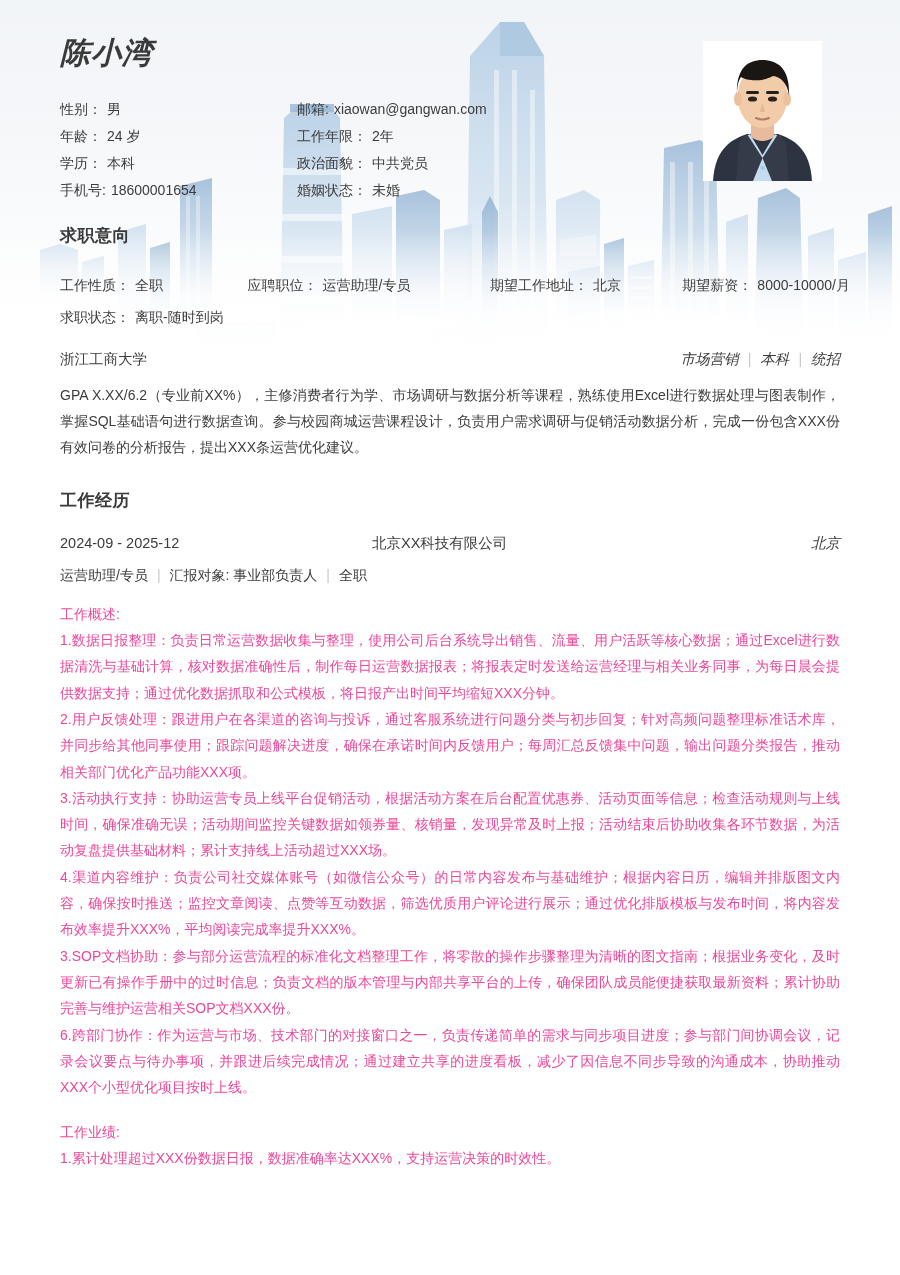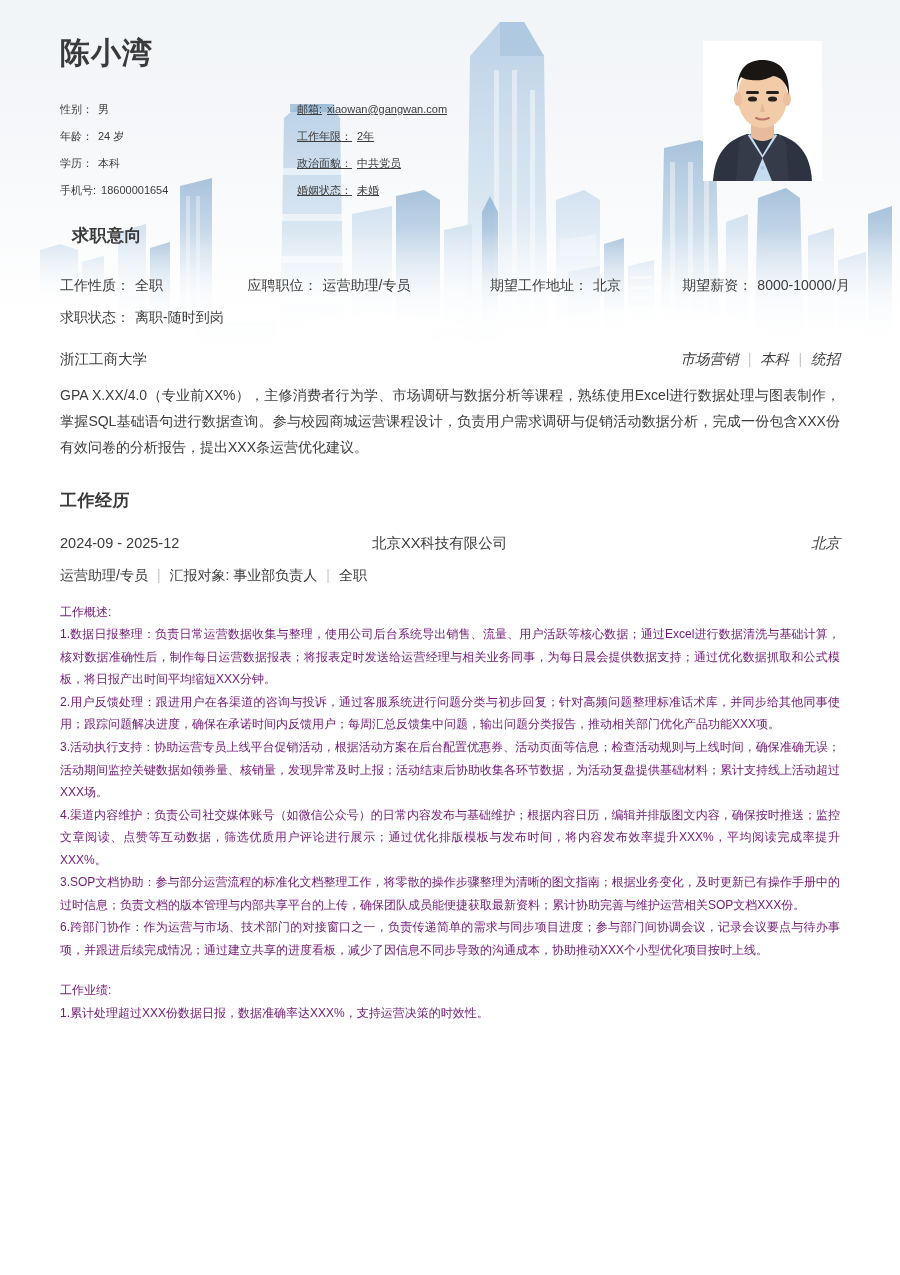--- a/index.html
+++ b/index.html
@@ -46,20 +46,21 @@
 
   .cand-name {
     position: absolute;
     left: 60px;
     top: 38px;
     font-size: 30px;
     font-weight: bold;
     color: #3a3a3a;
     letter-spacing: 1px;
     line-height: 1;
+    font-style: italic;
   }
 
   .photo {
     position: absolute;
     right: 78px;
     top: 41px;
     width: 119px;
     height: 140px;
     z-index: 6;
     background: #ffffff;
@@ -73,39 +74,39 @@
     top: 96px;
     width: 560px;
     z-index: 5;
   }
   .info-row {
     display: flex;
     height: 27px;
     align-items: center;
   }
   .info-cell {
-    font-size: 11px;
+    font-size: 14px;
     color: #3c3c3c;
     white-space: nowrap;
   }
   .info-cell.c1 { width: 237px; }
-  .info-cell.c2 { width: 320px; text-decoration: underline; }
+  .info-cell.c2 { width: 320px; }
   .info-value { color: #3c3c3c; margin-left: 5px; }
 
   
   .sec-title {
     font-size: 17px;
     font-weight: bold;
     color: #3a3a3a;
     letter-spacing: 0.5px;
   }
 
   .sec-title-intent {
     position: absolute;
-    left: 72px;
+    left: 60px;
     top: 224px;
     z-index: 5;
   }
 
   .intent-block {
     position: absolute;
     left: 60px;
     top: 270px;
     width: 790px;
     z-index: 5;
@@ -159,23 +160,23 @@
   }
 
   .role-line {
     font-size: 14px;
     color: #3c3c3c;
     margin: 10px 0 16px 0;
     white-space: nowrap;
   }
 
   .blocklines {
-    font-size: 12px;
+    font-size: 14px;
     line-height: 1.88;
-    color: #701a75;
+    color: #ec4899;
     text-align: justify;
   }
   .blocklines .ln { margin: 0; }
   .spacer { height: 18px; }
 
   .ed-gap { height: 4px; }
 </style>
 </head>
 <body>
 
@@ -371,21 +372,21 @@
 
   <div class="body-wrap">
 
     <div class="section">
 
       <div class="entry-line">
         <div class="entry-org">浙江工商大学</div>
         <div class="entry-meta"><span>市场营销</span><span class="sep">|</span><span>本科</span><span class="sep">|</span><span>统招</span></div>
       </div>
 
-      <p class="para">GPA X.XX/4.0（专业前XX%），主修消费者行为学、市场调研与数据分析等课程，熟练使用Excel进行数据处理与图表制作，掌握SQL基础语句进行数据查询。参与校园商城运营课程设计，负责用户需求调研与促销活动数据分析，完成一份包含XXX份有效问卷的分析报告，提出XXX条运营优化建议。</p>
+      <p class="para">GPA X.XX/6.2（专业前XX%），主修消费者行为学、市场调研与数据分析等课程，熟练使用Excel进行数据处理与图表制作，掌握SQL基础语句进行数据查询。参与校园商城运营课程设计，负责用户需求调研与促销活动数据分析，完成一份包含XXX份有效问卷的分析报告，提出XXX条运营优化建议。</p>
       <div class="ed-gap"></div>
     </div>
 
     <div class="section">
       <div class="sec-head sec-title">工作经历</div>
 
       <div class="entry-line">
         <div class="entry-date">2024-09 - 2025-12</div>
         <div class="entry-org">北京XX科技有限公司</div>
         <div class="entry-meta">北京</div>

